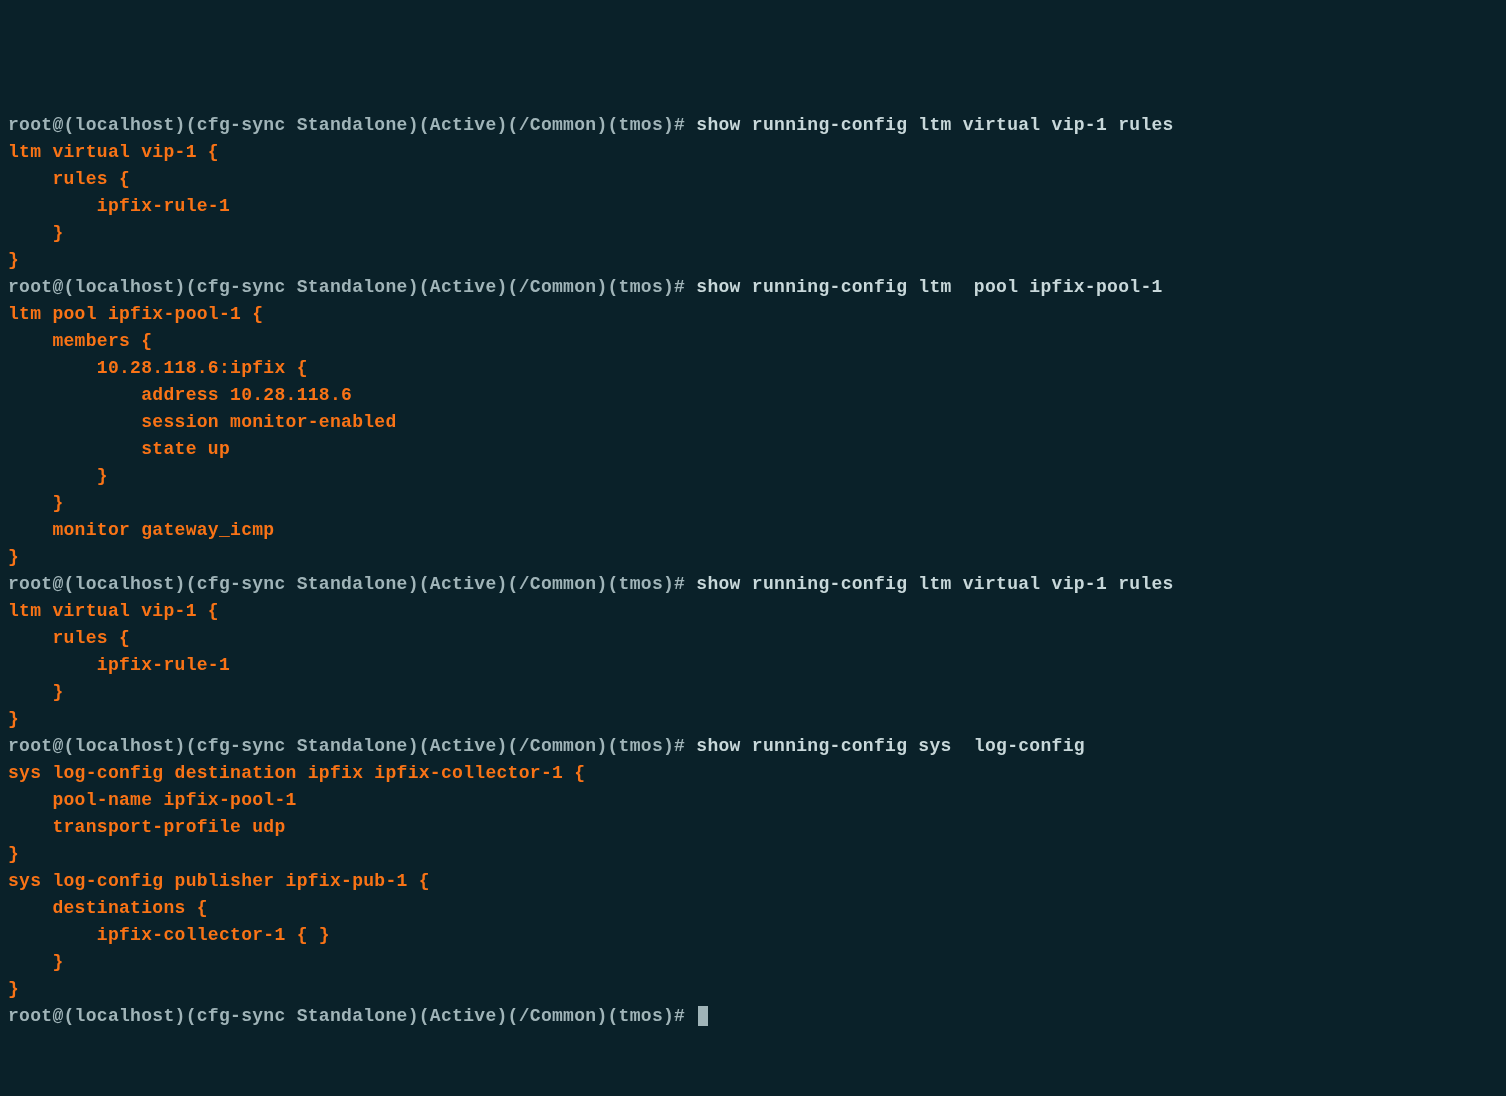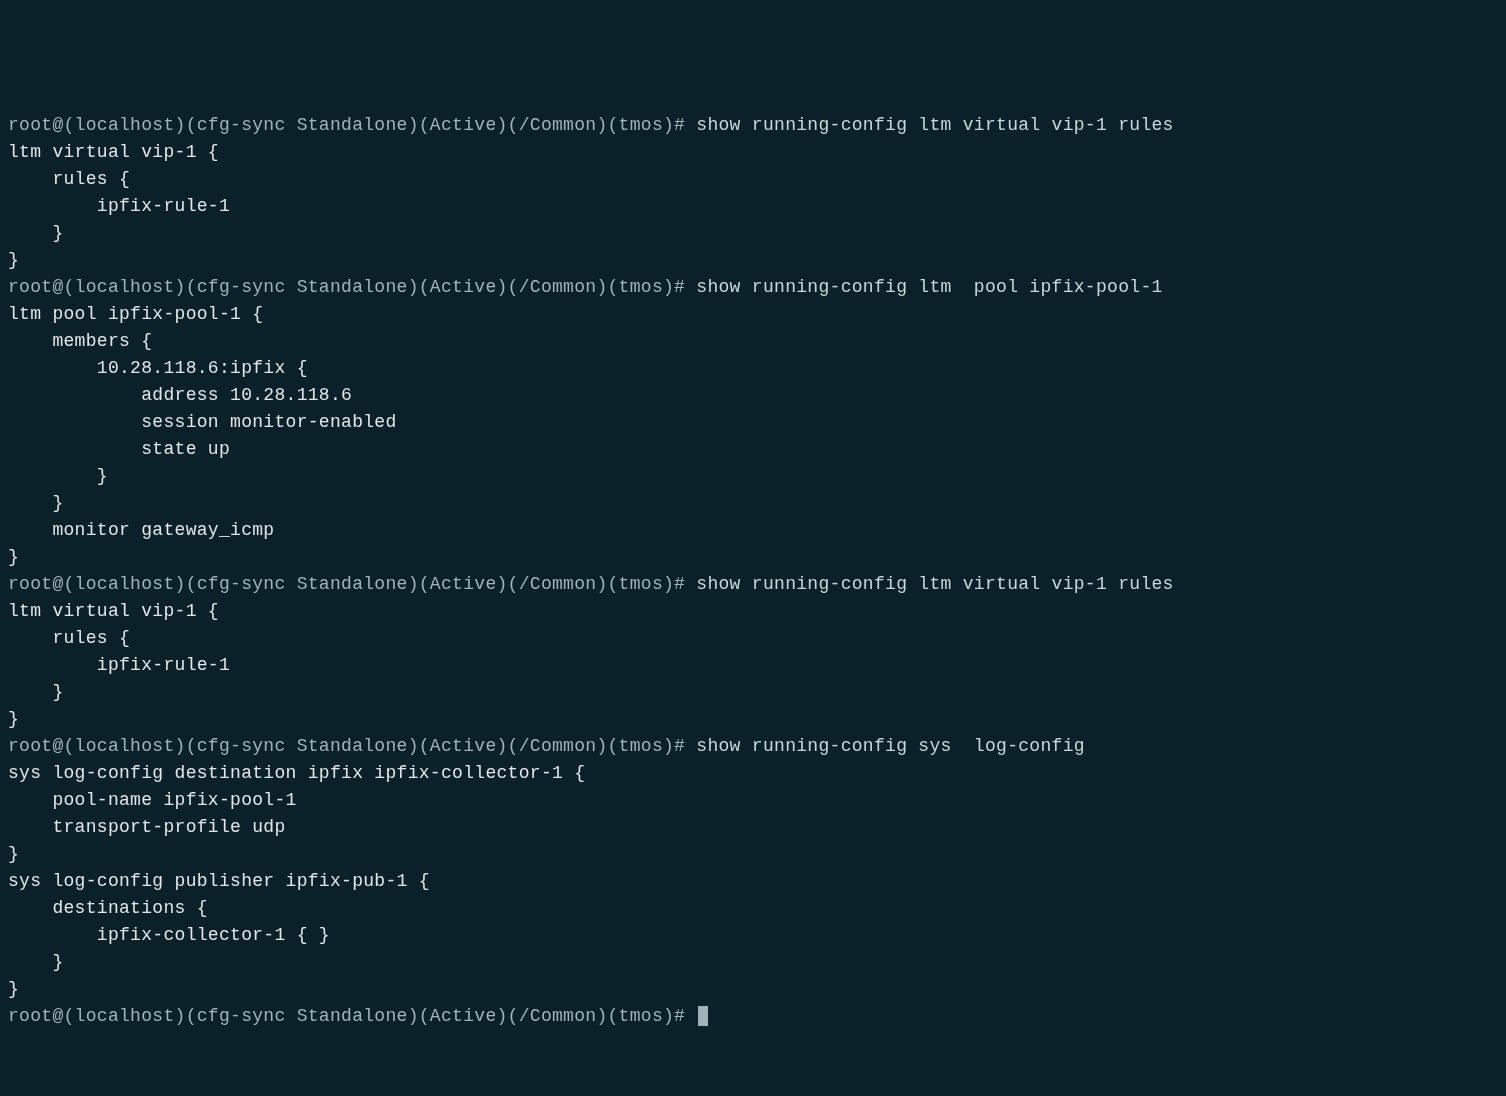--- a/index.html
+++ b/index.html
@@ -12,26 +12,27 @@
       color: #a0b4b8;
       font-family: 'Menlo', 'Monaco', 'Courier New', monospace;
       font-size: 18px;
       line-height: 1.5;
       padding: 4px 8px;
       white-space: pre;
       letter-spacing: 0.3px;
     }
     .line {
       display: block;
+      font-weight: bold;
     }
     .prompt-line {
       color: #a0b4b8;
     }
     .output {
-      color: #e5e5e5;
+      color: #f97316;
     }
     .cursor {
       display: inline-block;
       width: 10px;
       height: 20px;
       background-color: #a0b4b8;
       vertical-align: text-bottom;
       margin-left: 2px;
     }
     .cmd-bright {

